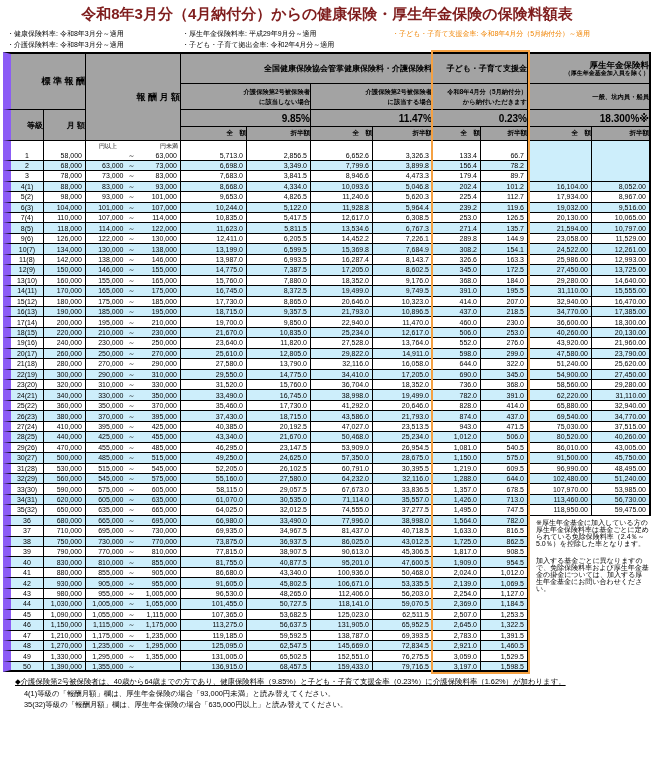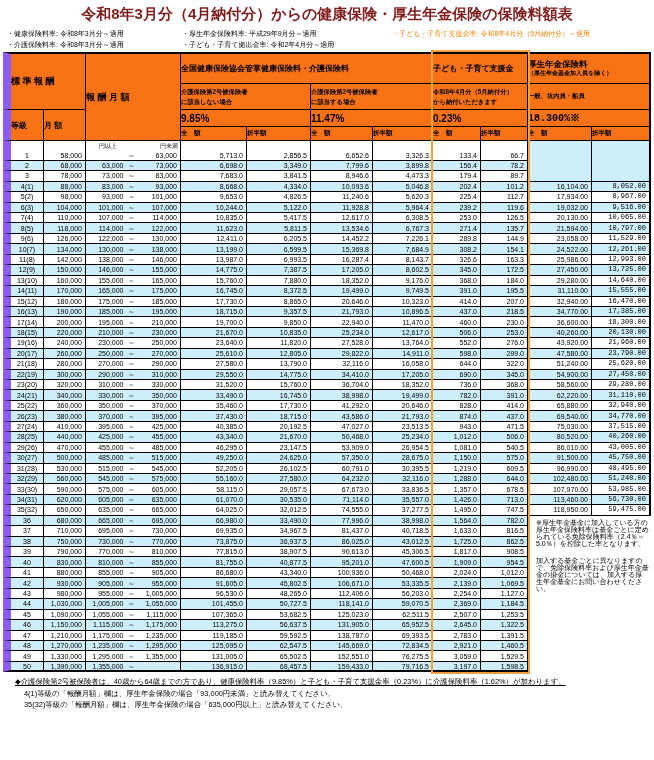--- a/index.html
+++ b/index.html
@@ -8,24 +8,24 @@
   .title{font-size:15px;font-weight:bold;text-align:center;color:#7f1d1d;margin:2px 0 4px 0;letter-spacing:0;}
   .rate-notes{display:flex;font-size:7px;line-height:1.6;margin:0 0 2px 4px;}
   .rate-notes .col1{width:175px;}
   .rate-notes .col2{width:210px;}
   .rate-notes .col3{flex:1;color:#f08300;}
   .meta-row{display:flex;justify-content:space-between;font-size:7.5px;margin:2px 1px 1px 1px;}
   .table-wrap{position:relative;}
   table{table-layout:fixed;border-collapse:separate;border-spacing:0;width:648px;}
   th,td{box-sizing:border-box;border-right:1px solid #000;border-bottom:1px solid #000;
     padding:0;margin:0;overflow:hidden;white-space:nowrap;vertical-align:middle;}
-  thead th{font-weight:bold;text-align:left;background:#f97316;}
+  thead th{font-weight:bold;text-align:right;background:#a3a3a3;}
   .edge-t{border-top:2px solid #000;}
   .edge-l{border-left:8px solid #8b5cf6;}
-  .edge-r{border-right-width:2px;font-family:Liberation Mono, monospace;}
+  .edge-r{border-right-width:2px;}
   tr.last td{border-bottom-width:2px;}
   tr.dr{height:10.45px;}
   tr.dr td{font-size:7px;line-height:1;}
   tr.alt td{background:#cdeefb;}
   td.num{text-align:right;padding-right:3px;}
   td.grade{text-align:center;}
   td.reward{padding:0;}
   .rw{display:flex;align-items:center;width:100%;}
   .rf,.rr{flex:1;text-align:right;}
   .rr{padding-right:3px;}

